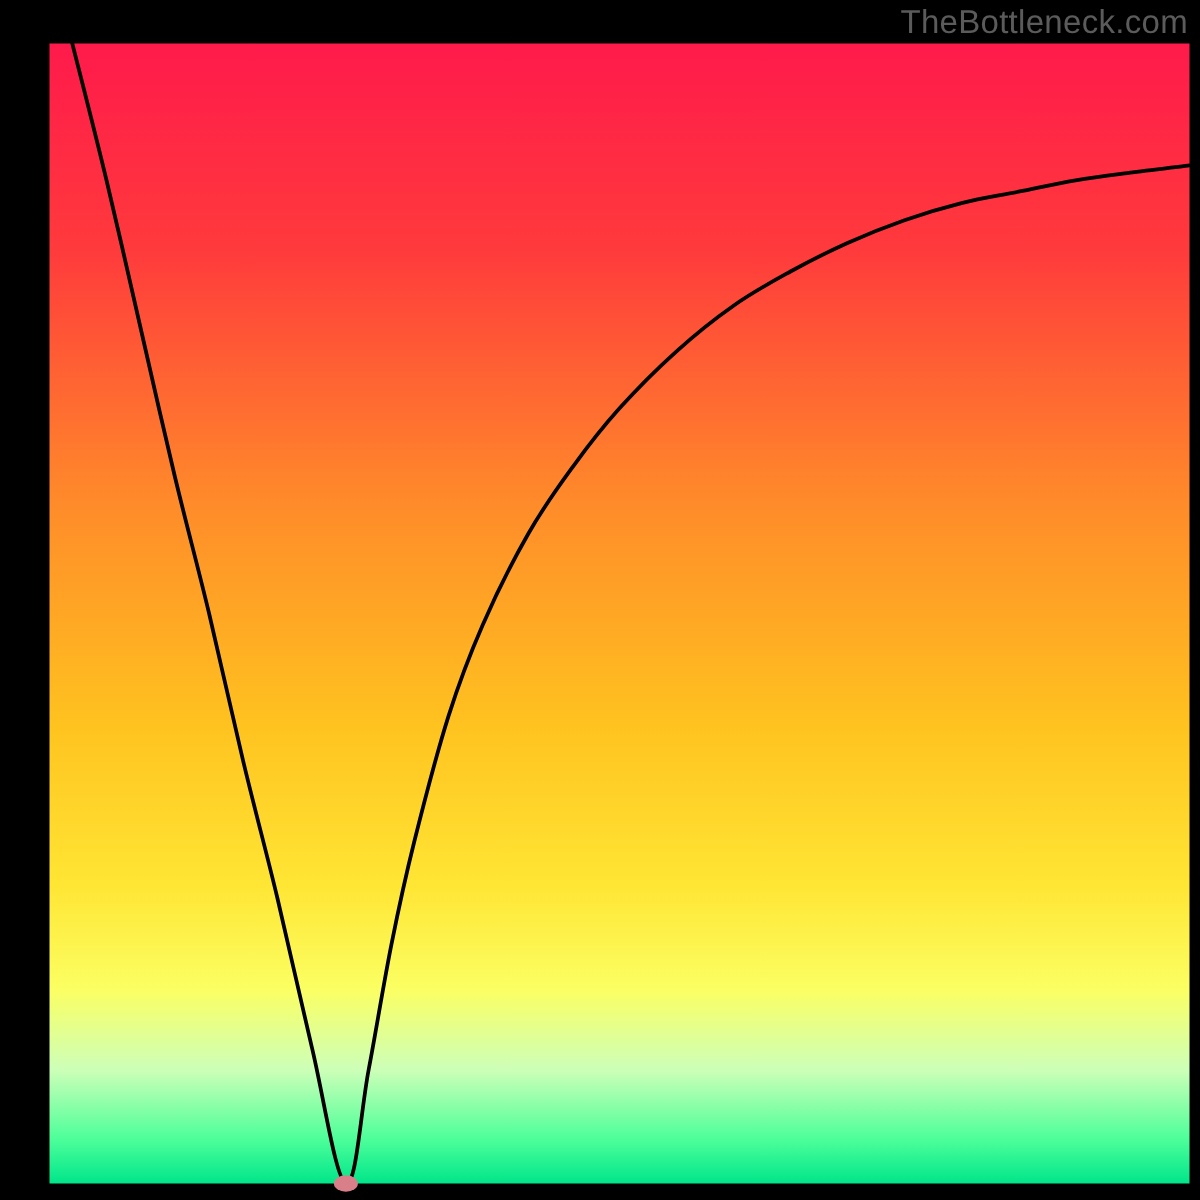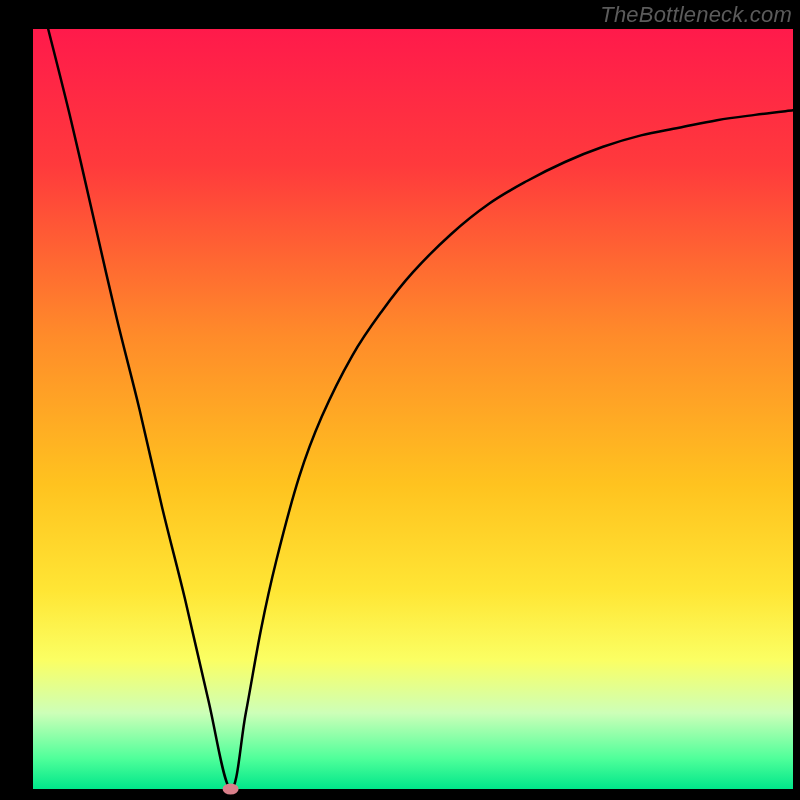--- a/index.html
+++ b/index.html
@@ -9,21 +9,20 @@
     height: 800px;
     overflow: hidden;
     font-family: Arial, Helvetica, sans-serif;
     background: #000;
   }
   .frame {
     position: relative;
     width: 800px;
     height: 623px;
     background: #000;
-    font-style: italic;
   }
   .watermark {
     position: absolute;
     top: 2px;
     right: 8px;
     font-size: 22px;
     font-weight: 500;
     color: #5b5b5b;
     letter-spacing: 0.2px;
     z-index: 5;

